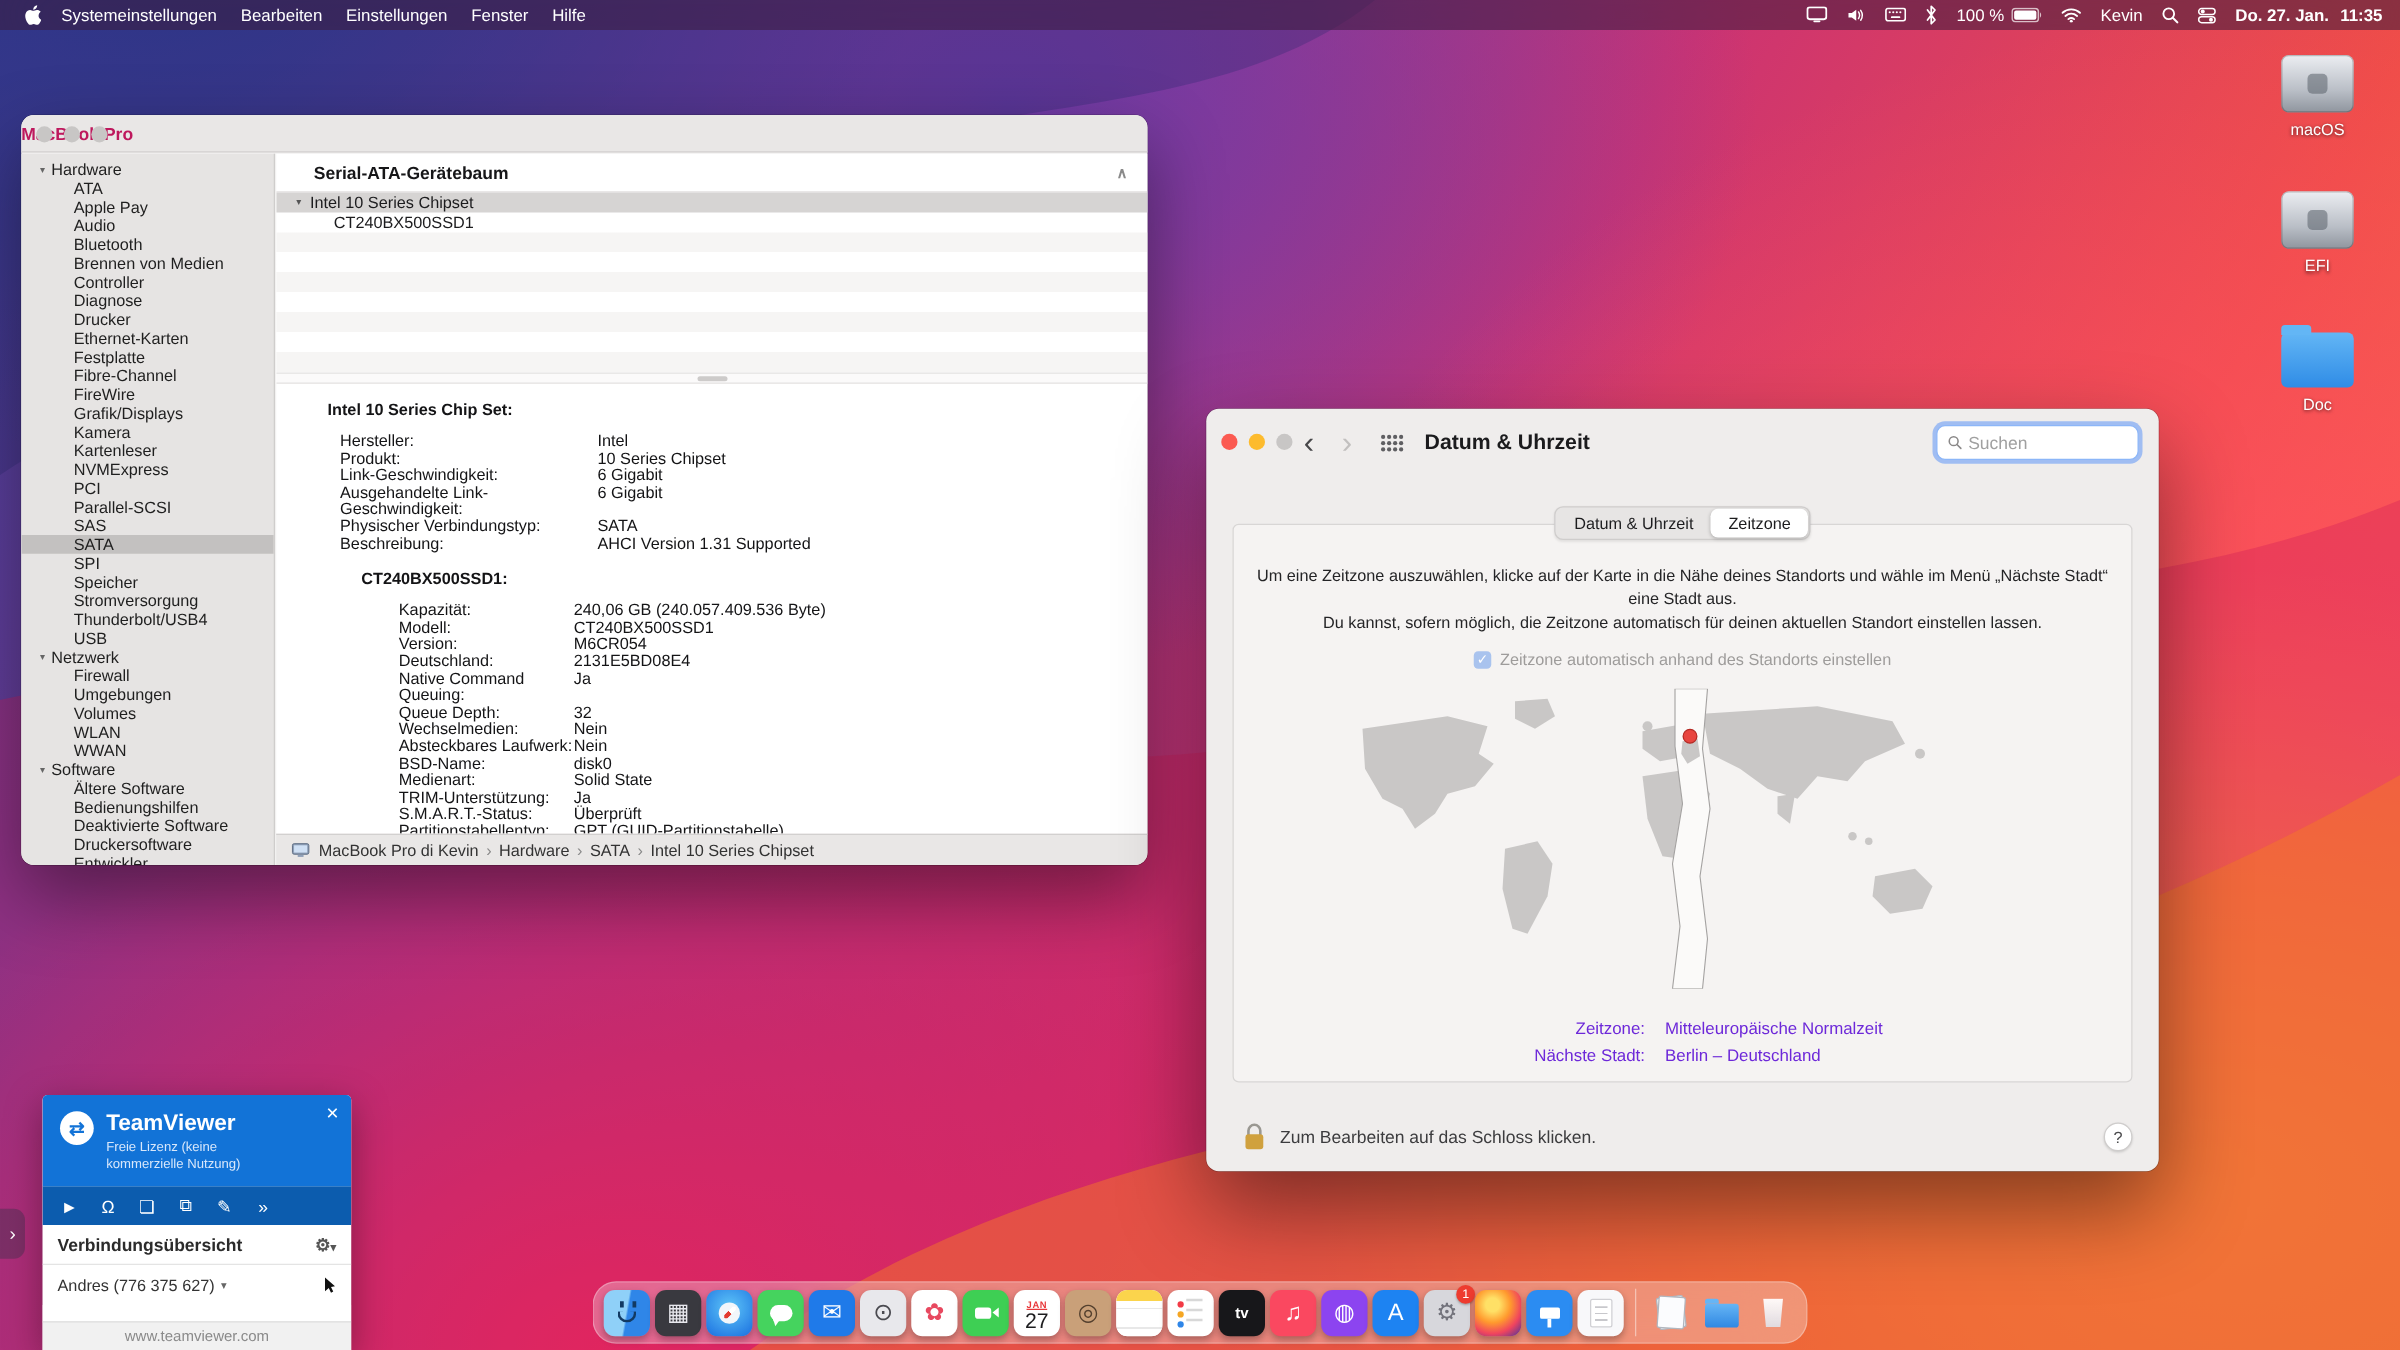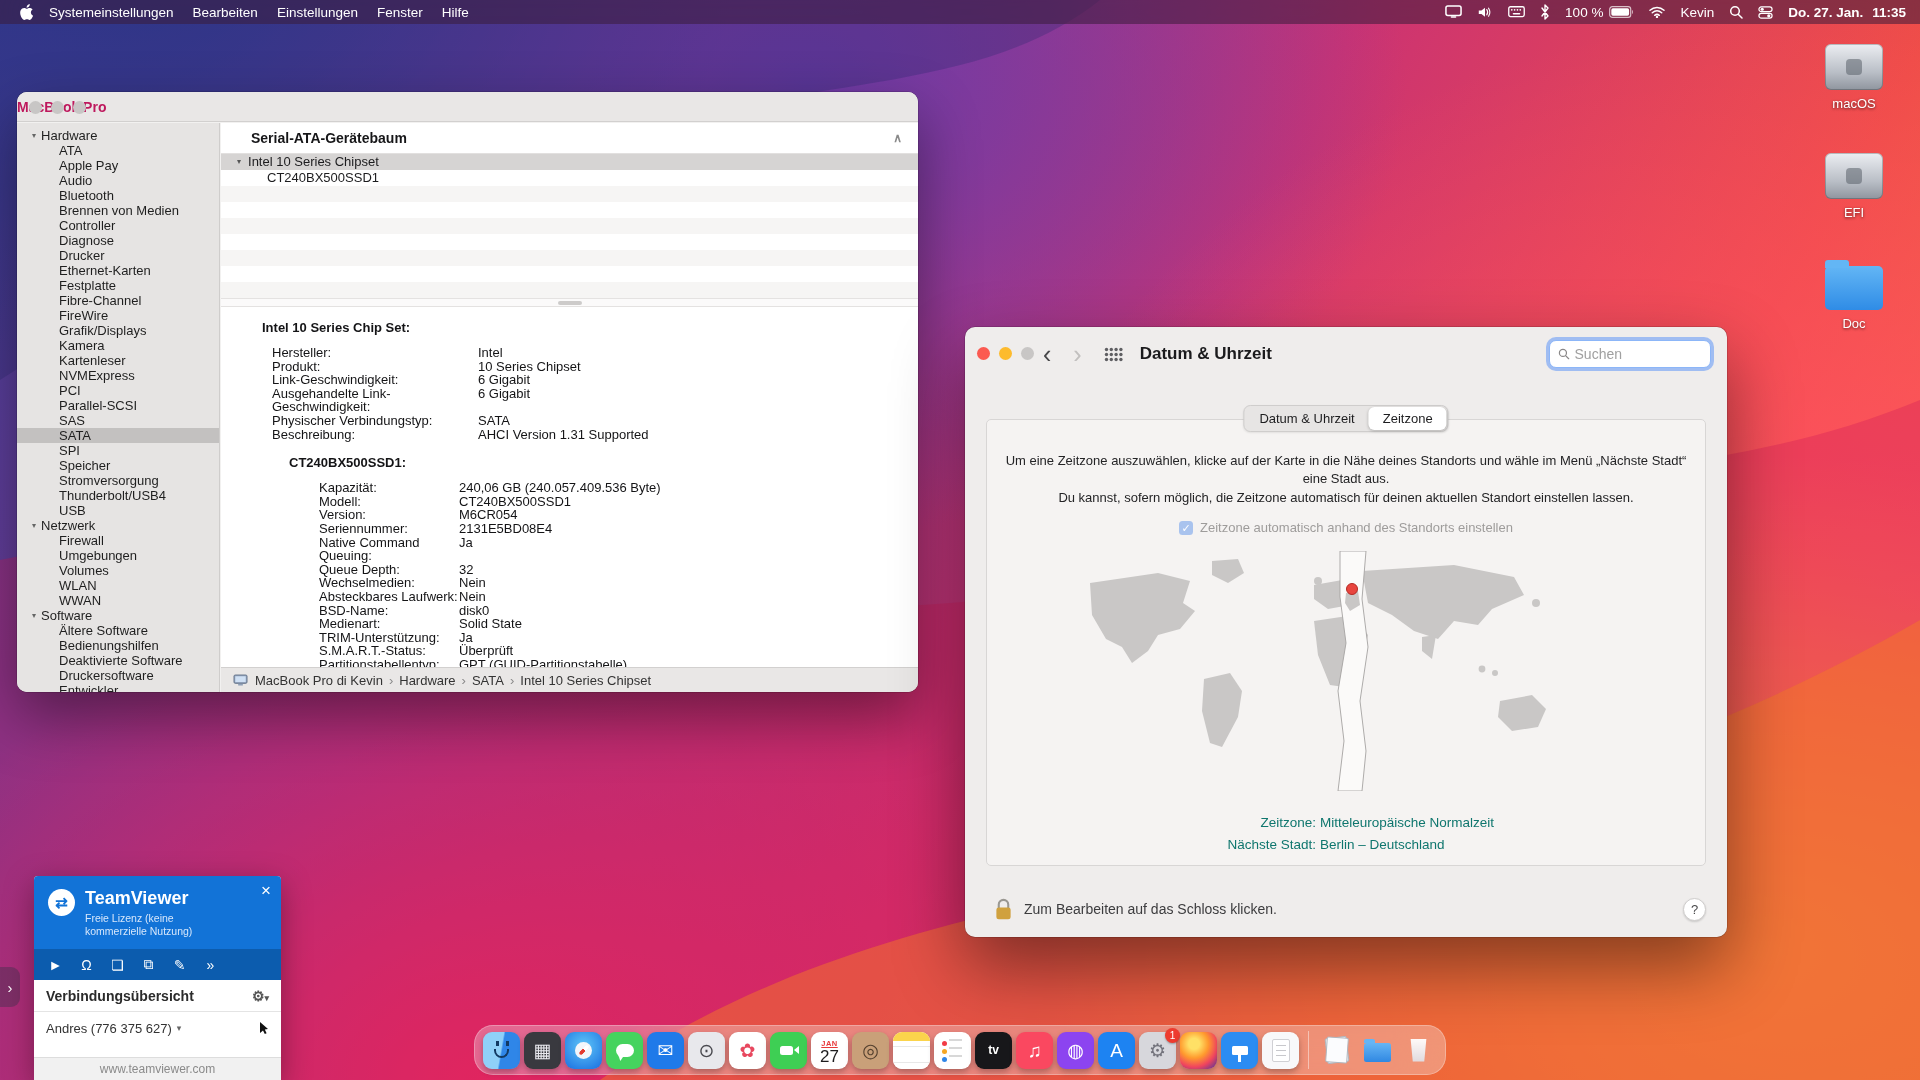--- a/index.html
+++ b/index.html
@@ -102,22 +102,22 @@
   .dt-tab { padding:4px 14px; font-size:13px; color:#1d1d1f; border-radius:6px; }
   .dt-tab.sel { background:#fff; box-shadow:0 1px 3px rgba(0,0,0,.22); }
   .dt-panel { position:absolute; left:21px; right:21px; top:92px; height:447px;
     background:#f5f3f2; border:1px solid #d8d6d5; border-radius:5px; text-align:center; }
   .dt-intro { margin:32px auto 0; width:690px; font-size:13px; color:#242426; line-height:1.42; }
   .dt-check { margin-top:13px; display:flex; align-items:center; justify-content:center; gap:7px; }
   .cbox { width:14px; height:14px; border-radius:3.5px; background:#a9c3ee; color:#fff;
     font-size:11px; line-height:14px; text-align:center; }
   .dt-check .cblabel { font-size:13px; color:#9e9c9b; }
   .map { margin:16px auto 0; width:568px; height:240px; }
-  .dt-kv { display:grid; grid-template-columns:300px 1fr; gap:7px 4px; width:660px;
-    margin:24px auto 0; font-size:13.5px; color:#0f766e; text-align:left; }
+  .dt-kv { display:grid; grid-template-columns:300px 1fr; gap:7px 16px; width:660px;
+    margin:24px auto 0; font-size:13.5px; color:#6d28d9; text-align:left; }
   .dt-kv .lab { text-align:right; }
   .dt-bottom { position:absolute; left:21px; right:21px; bottom:12px; height:32px;
     display:flex; align-items:center; gap:11px; padding-left:8px; }
   .lock-hint { font-size:14px; color:#3c3c3e; }
   .help { margin-left:auto; width:23px; height:23px; border-radius:50%; background:#fff;
     border:1px solid #cfcdcc; box-shadow:0 1px 2px rgba(0,0,0,.15);
     display:flex; align-items:center; justify-content:center; font-size:13px; color:#4a4a4c; }
 
   
   .tv { position:absolute; left:34px; top:876px; width:247px; height:204px; z-index:15;
@@ -444,21 +444,21 @@
             </div>
             <div class="kv">
               <span class="k">Modell:</span>
               <span class="v">CT240BX500SSD1</span>
             </div>
             <div class="kv">
               <span class="k">Version:</span>
               <span class="v">M6CR054</span>
             </div>
             <div class="kv">
-              <span class="k">Seriennummer:</span>
+              <span class="k">Deutschland:</span>
               <span class="v">2131E5BD08E4</span>
             </div>
             <div class="kv">
               <span class="k">Native Command Queuing:</span>
               <span class="v">Ja</span>
             </div>
             <div class="kv">
               <span class="k">Queue Depth:</span>
               <span class="v">32</span>
             </div>

